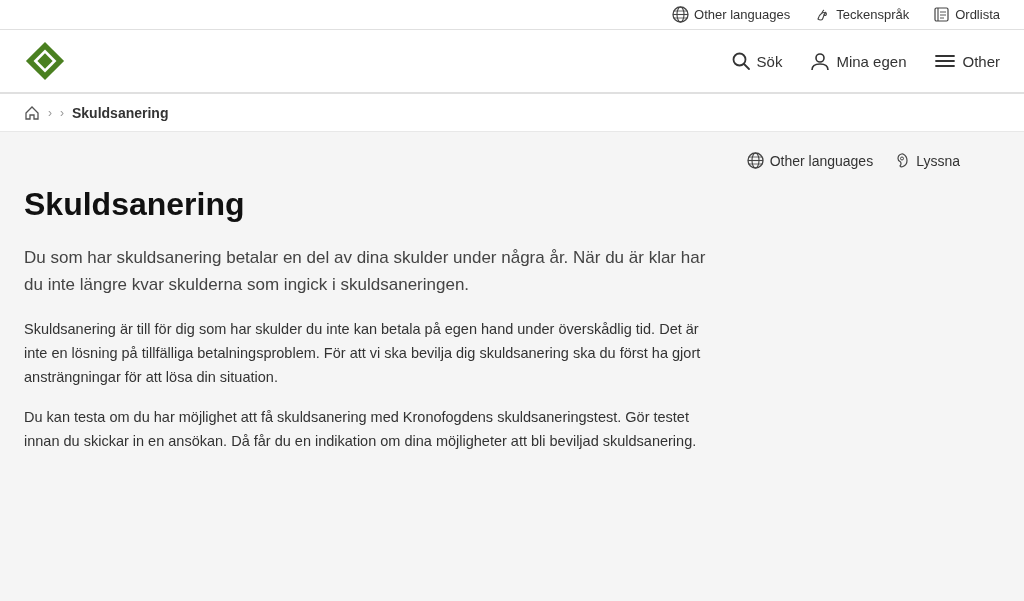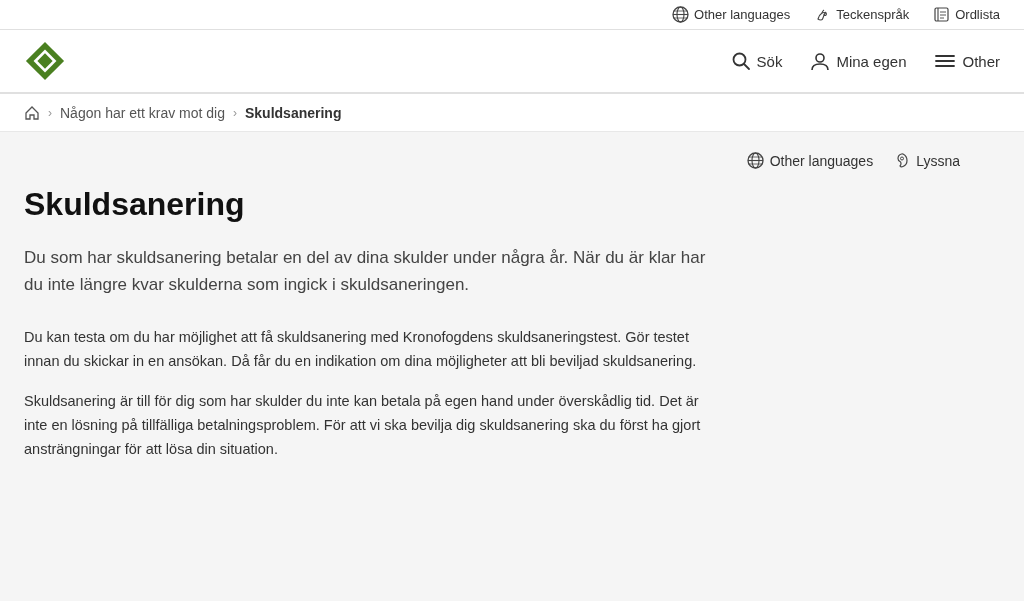--- a/index.html
+++ b/index.html
@@ -125,21 +125,21 @@
       font-size: 32px;
       font-weight: 900;
       color: #111;
       margin-bottom: 20px;
       line-height: 1.2;
     }
     .article .lead {
       font-size: 17px;
       color: #444;
       line-height: 1.6;
-      margin-bottom: 28px;
+      margin-bottom: 20px;
       font-weight: 400;
     }
     .article p {
       font-size: 14.5px;
       color: #333;
       line-height: 1.65;
       margin-bottom: 16px;
     }
 
     
@@ -215,23 +215,20 @@
   </nav>
 </header>
 
 <nav class="breadcrumb">
   <a href="#">
     <svg width="16" height="16" viewBox="0 0 16 16" fill="none">
       <path d="M2 8 L8 2 L14 8 L14 14 L10 14 L10 10 L6 10 L6 14 L2 14 Z" stroke="#555" stroke-width="1.3" fill="none"></path>
     </svg>
   </a>
   <span class="breadcrumb-separator">›</span>
-  <a href="#">
-    <span>Någon har ett krav mot dig</span>
-  </a>
   <span class="breadcrumb-separator">›</span>
   <span class="breadcrumb-current">Skuldsanering</span>
 </nav>
 
 <div class="main-content">
 
   <div class="page-tools">
     <div class="page-tool-item">
       <svg width="17" height="17" viewBox="0 0 17 17" fill="none">
         <circle cx="8.5" cy="8.5" r="7.5" stroke="#444" stroke-width="1.3"></circle>
@@ -247,16 +244,16 @@
         <path d="M10 2 Q14 4 14 8.5 Q14 13 10 14.5 Q8 15.5 7 14 Q8 13 8 11.5 Q8 10 7 9.5 Q5 8.5 5 6.5 Q5 3 8.5 2 Q9 1.8 10 2Z" stroke="#444" stroke-width="1.2" fill="none"></path>
         <circle cx="9" cy="6.5" r="1.5" stroke="#444" stroke-width="1"></circle>
       </svg>
       <span>Lyssna</span>
     </div>
   </div>
 
   <article class="article">
     <h1>Skuldsanering</h1>
     <p class="lead">Du som har skuldsanering betalar en del av dina skulder under några år. När du är klar har du inte längre kvar skulderna som ingick i skuldsaneringen.</p>
+    <p>Skuldsanering är till för dig som har skulder du inte kan betala på egen hand under överskådlig tid. Det är inte en lösning på tillfälliga betalningsproblem. För att vi ska bevilja dig skuldsanering ska du först ha gjort ansträngningar för att lösa din situation.</p>
     <p>Du kan testa om du har möjlighet att få skuldsanering med Kronofogdens skuldsaneringstest. Gör testet innan du skickar in en ansökan. Då får du en indikation om dina möjligheter att bli beviljad skuldsanering.</p>
-    <p>Skuldsanering är till för dig som har skulder du inte kan betala på egen hand under överskådlig tid. Det är inte en lösning på tillfälliga betalningsproblem. För att vi ska bevilja dig skuldsanering ska du först ha gjort ansträngningar för att lösa din situation.</p>
   </article>
 </div>
 
 </body></html>

